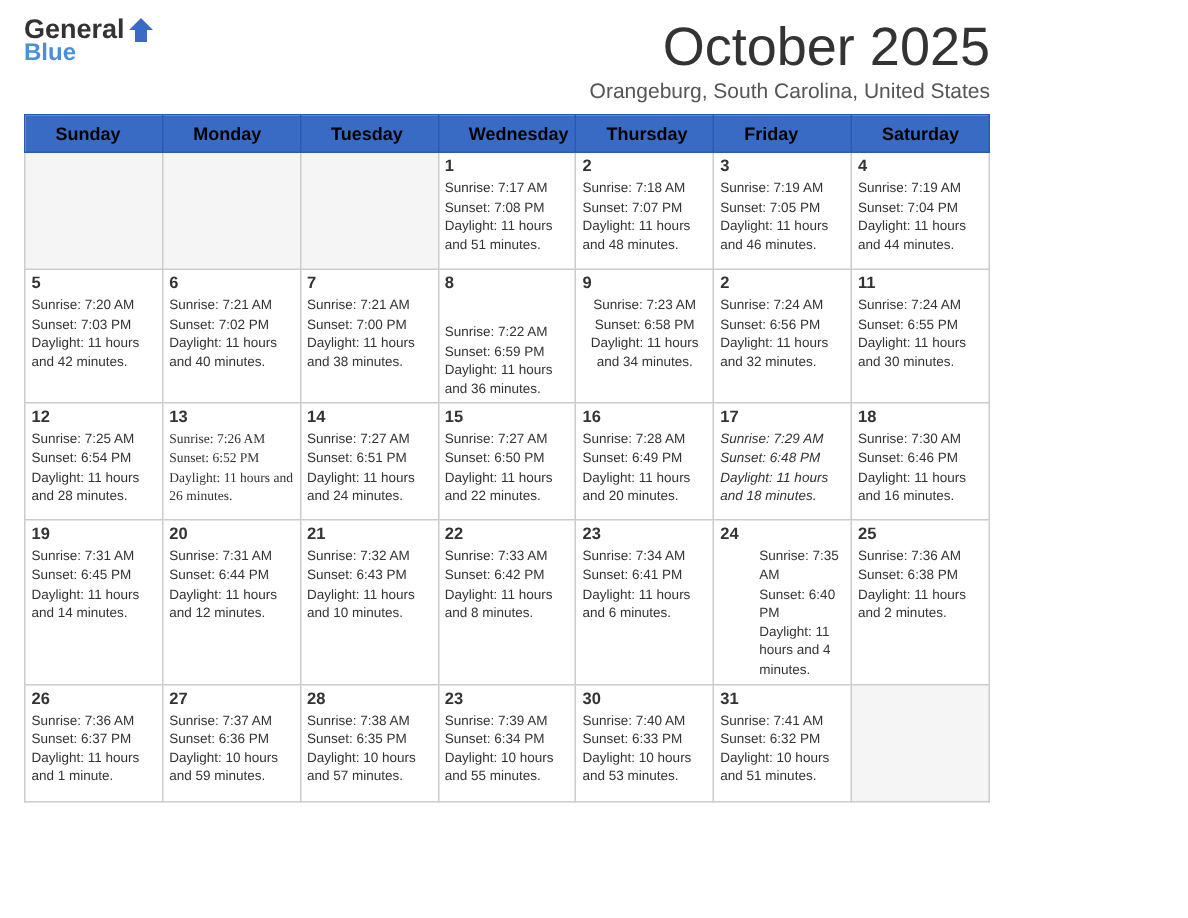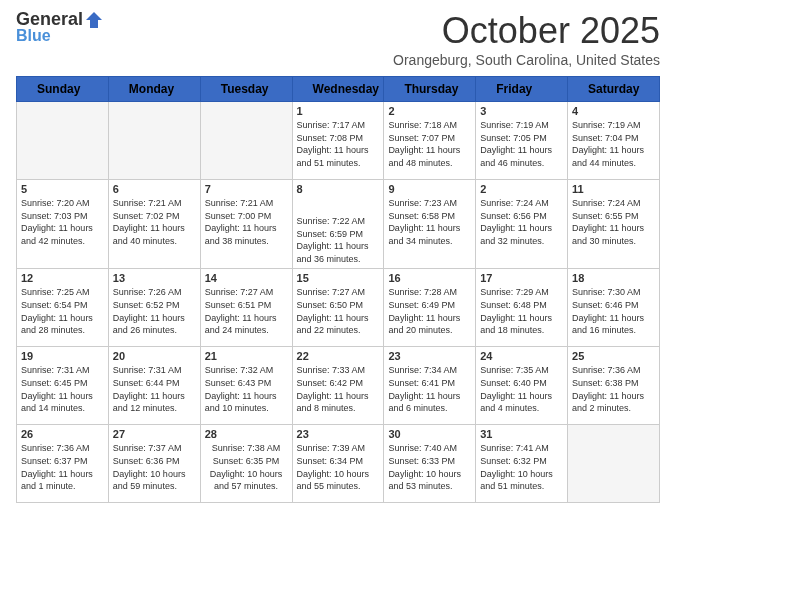--- a/index.html
+++ b/index.html
@@ -155,21 +155,21 @@
 Daylight: 11 hours and 38 minutes.</div>
           </td>
           <td>
             <div class="day-number">8</div>
             <div class="day-info" style="white-space: pre-line; margin-top: 20px;">Sunrise: 7:22 AM
 Sunset: 6:59 PM
 Daylight: 11 hours and 36 minutes.</div>
           </td>
           <td>
             <div class="day-number">9</div>
-            <div class="day-info" style="white-space: pre-line;">Sunrise: 7:23 AM
+            <div class="day-info" style="white-space: pre-line; text-align: center;">Sunrise: 7:23 AM
 Sunset: 6:58 PM
 Daylight: 11 hours and 34 minutes.</div>
           </td>
           <td>
             <div class="day-number">2</div>
             <div class="day-info" style="white-space: pre-line;">Sunrise: 7:24 AM
 Sunset: 6:56 PM
 Daylight: 11 hours and 32 minutes.</div>
           </td>
           <td>
@@ -181,21 +181,21 @@
         </tr>
         <tr>
           <td>
             <div class="day-number">12</div>
             <div class="day-info" style="white-space: pre-line;">Sunrise: 7:25 AM
 Sunset: 6:54 PM
 Daylight: 11 hours and 28 minutes.</div>
           </td>
           <td>
             <div class="day-number">13</div>
-            <div class="day-info" style="white-space: pre-line;">Sunrise: 7:26 AM
+            <div class="day-info" style="white-space: pre-line; font-family: Liberation Serif, serif;">Sunrise: 7:26 AM
 Sunset: 6:52 PM
 Daylight: 11 hours and 26 minutes.</div>
           </td>
           <td>
             <div class="day-number">14</div>
             <div class="day-info" style="white-space: pre-line;">Sunrise: 7:27 AM
 Sunset: 6:51 PM
 Daylight: 11 hours and 24 minutes.</div>
           </td>
           <td>
@@ -205,21 +205,21 @@
 Daylight: 11 hours and 22 minutes.</div>
           </td>
           <td>
             <div class="day-number">16</div>
             <div class="day-info" style="white-space: pre-line;">Sunrise: 7:28 AM
 Sunset: 6:49 PM
 Daylight: 11 hours and 20 minutes.</div>
           </td>
           <td>
             <div class="day-number">17</div>
-            <div class="day-info" style="white-space: pre-line;">Sunrise: 7:29 AM
+            <div class="day-info" style="white-space: pre-line; font-style: italic;">Sunrise: 7:29 AM
 Sunset: 6:48 PM
 Daylight: 11 hours and 18 minutes.</div>
           </td>
           <td>
             <div class="day-number">18</div>
             <div class="day-info" style="white-space: pre-line;">Sunrise: 7:30 AM
 Sunset: 6:46 PM
 Daylight: 11 hours and 16 minutes.</div>
           </td>
         </tr>
@@ -249,21 +249,21 @@
 Daylight: 11 hours and 8 minutes.</div>
           </td>
           <td>
             <div class="day-number">23</div>
             <div class="day-info" style="white-space: pre-line;">Sunrise: 7:34 AM
 Sunset: 6:41 PM
 Daylight: 11 hours and 6 minutes.</div>
           </td>
           <td>
             <div class="day-number">24</div>
-            <div class="day-info" style="white-space: pre-line;">Sunrise: 7:35 AM
+            <div class="day-info" style="white-space: pre-line; margin-left: 26px;">Sunrise: 7:35 AM
 Sunset: 6:40 PM
 Daylight: 11 hours and 4 minutes.</div>
           </td>
           <td>
             <div class="day-number">25</div>
             <div class="day-info" style="white-space: pre-line;">Sunrise: 7:36 AM
 Sunset: 6:38 PM
 Daylight: 11 hours and 2 minutes.</div>
           </td>
         </tr>
@@ -275,21 +275,21 @@
 Daylight: 11 hours and 1 minute.</div>
           </td>
           <td>
             <div class="day-number">27</div>
             <div class="day-info" style="white-space: pre-line;">Sunrise: 7:37 AM
 Sunset: 6:36 PM
 Daylight: 10 hours and 59 minutes.</div>
           </td>
           <td>
             <div class="day-number">28</div>
-            <div class="day-info" style="white-space: pre-line; text-align: center;">Sunrise: 7:38 AM
+            <div class="day-info" style="white-space: pre-line;">Sunrise: 7:38 AM
 Sunset: 6:35 PM
 Daylight: 10 hours and 57 minutes.</div>
           </td>
           <td>
             <div class="day-number">23</div>
             <div class="day-info" style="white-space: pre-line;">Sunrise: 7:39 AM
 Sunset: 6:34 PM
 Daylight: 10 hours and 55 minutes.</div>
           </td>
           <td>

